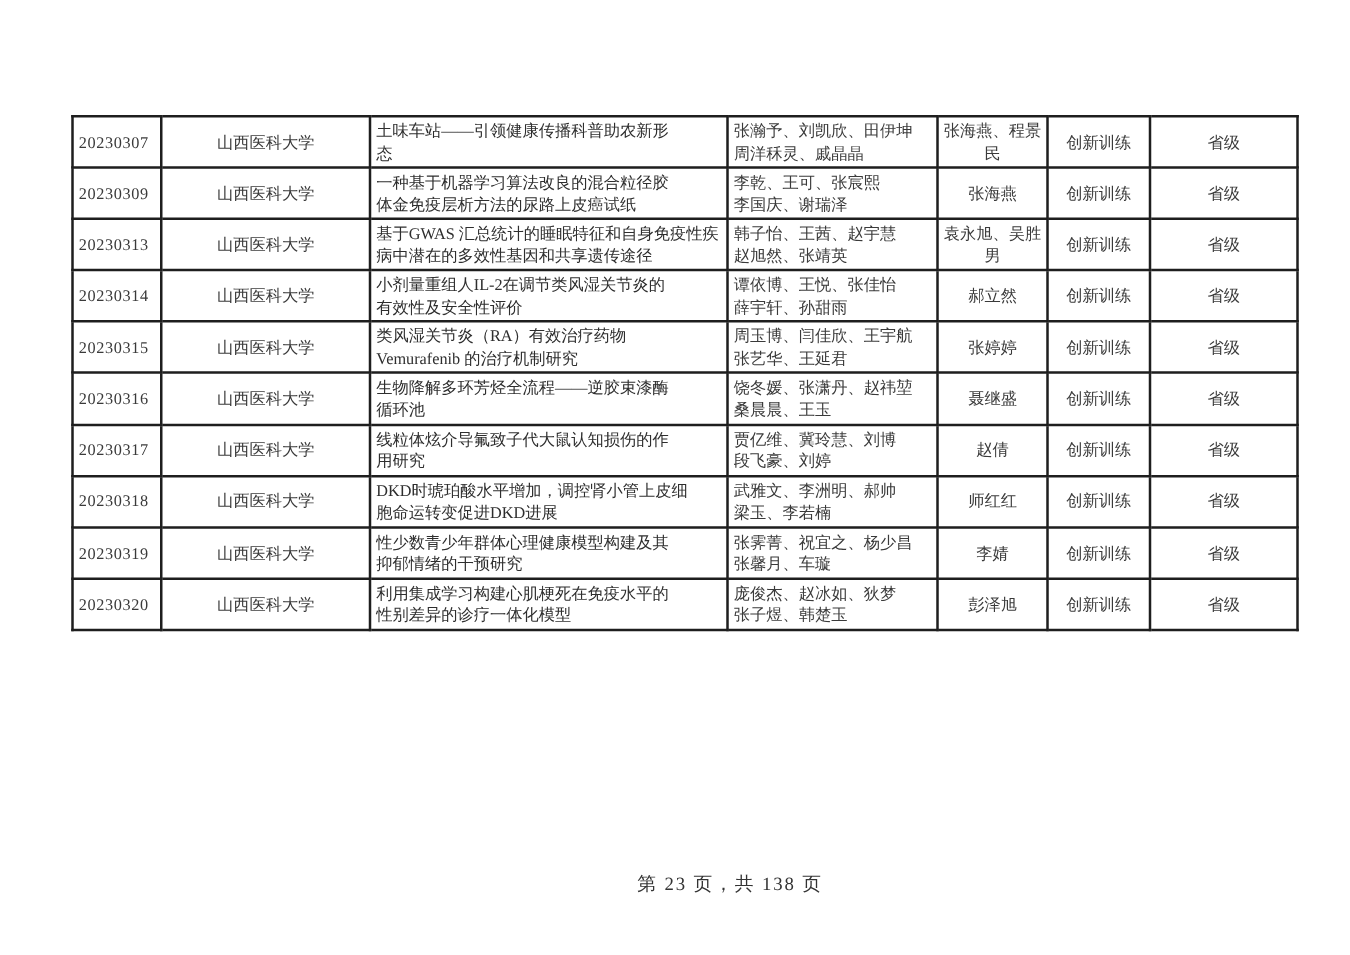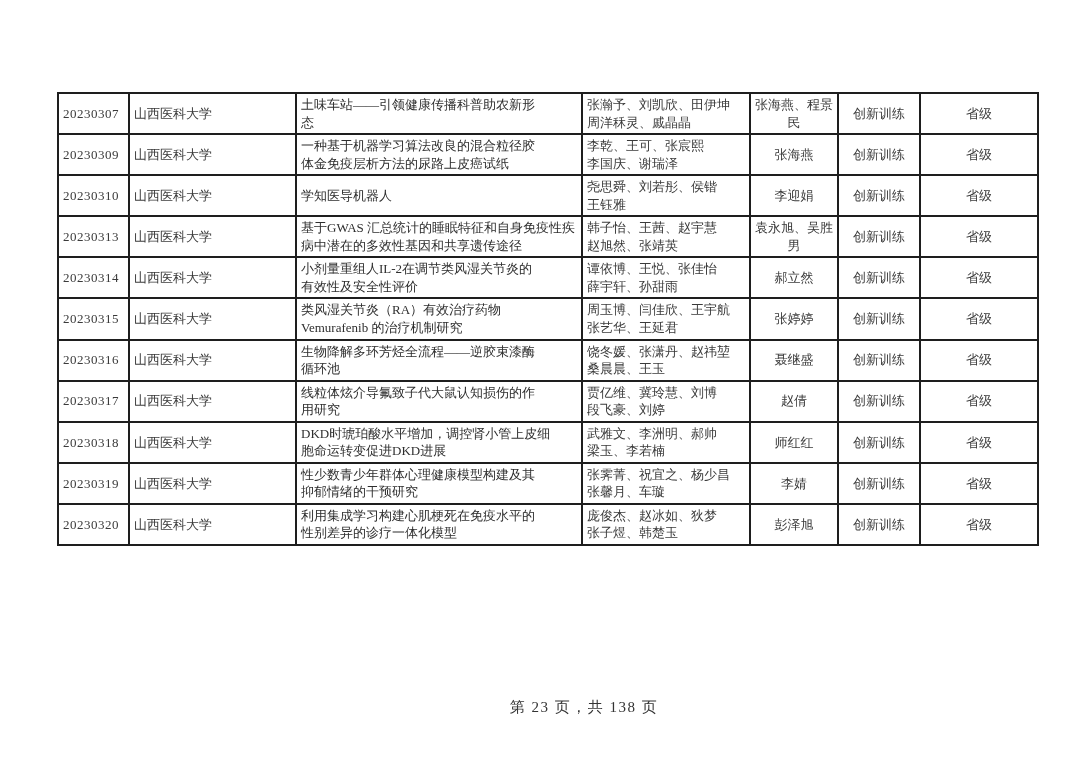--- a/index.html
+++ b/index.html
@@ -29,21 +29,21 @@
   table.projects td {
     border: 2px solid #1e1e1e;
     padding: 2px 4px;
     font-size: 13px;
     line-height: 1.35;
     vertical-align: middle;
     overflow: hidden;
   }
   table.projects tr { height: 41px; }
   .c-id      { width: 61px;  letter-spacing: 0.5px; }
-  .c-univ    { width: 157px; font-size: 13.5px; }
+  .c-univ    { width: 157px; text-align: center; font-size: 13.5px; }
   .c-title   { width: 276px; text-align: left;  white-space: pre-line; color: #2e2e2e; font-family: Liberation Serif, serif; }
   .c-members { width: 158px; text-align: left;  white-space: pre-line; border-radius: 15px; }
   .c-advisor { width: 78px;  text-align: center; font-family: Liberation Serif, serif; }
   .c-type    { width: 72px;  text-align: center; font-size: 13.5px; }
   .c-level   { width: 108px; text-align: center; font-size: 13.5px; }
   .footer {
     position: absolute;
     left: 0;
     top: 698px;
     width: 1080px;
@@ -73,30 +73,20 @@
     <td class="c-level">省级</td>
   </tr>
         <tr>
     <td class="c-id">20230309</td>
     <td class="c-univ">山西医科大学</td>
     <td class="c-title">一种基于机器学习算法改良的混合粒径胶
 体金免疫层析方法的尿路上皮癌试纸</td>
     <td class="c-members">李乾、王可、张宸熙
 李国庆、谢瑞泽</td>
     <td class="c-advisor">张海燕</td>
-    <td class="c-type">创新训练</td>
-    <td class="c-level">省级</td>
-  </tr>
-        <tr>
-    <td class="c-id">20230310</td>
-    <td class="c-univ">山西医科大学</td>
-    <td class="c-title">学知医导机器人</td>
-    <td class="c-members">尧思舜、刘若彤、侯锴
-王钰雅</td>
-    <td class="c-advisor">李迎娟</td>
     <td class="c-type">创新训练</td>
     <td class="c-level">省级</td>
   </tr>
         <tr>
     <td class="c-id">20230313</td>
     <td class="c-univ">山西医科大学</td>
     <td class="c-title">基于GWAS 汇总统计的睡眠特征和自身免疫性疾
 病中潜在的多效性基因和共享遗传途径</td>
     <td class="c-members">韩子怡、王茜、赵宇慧
 赵旭然、张靖英</td>

